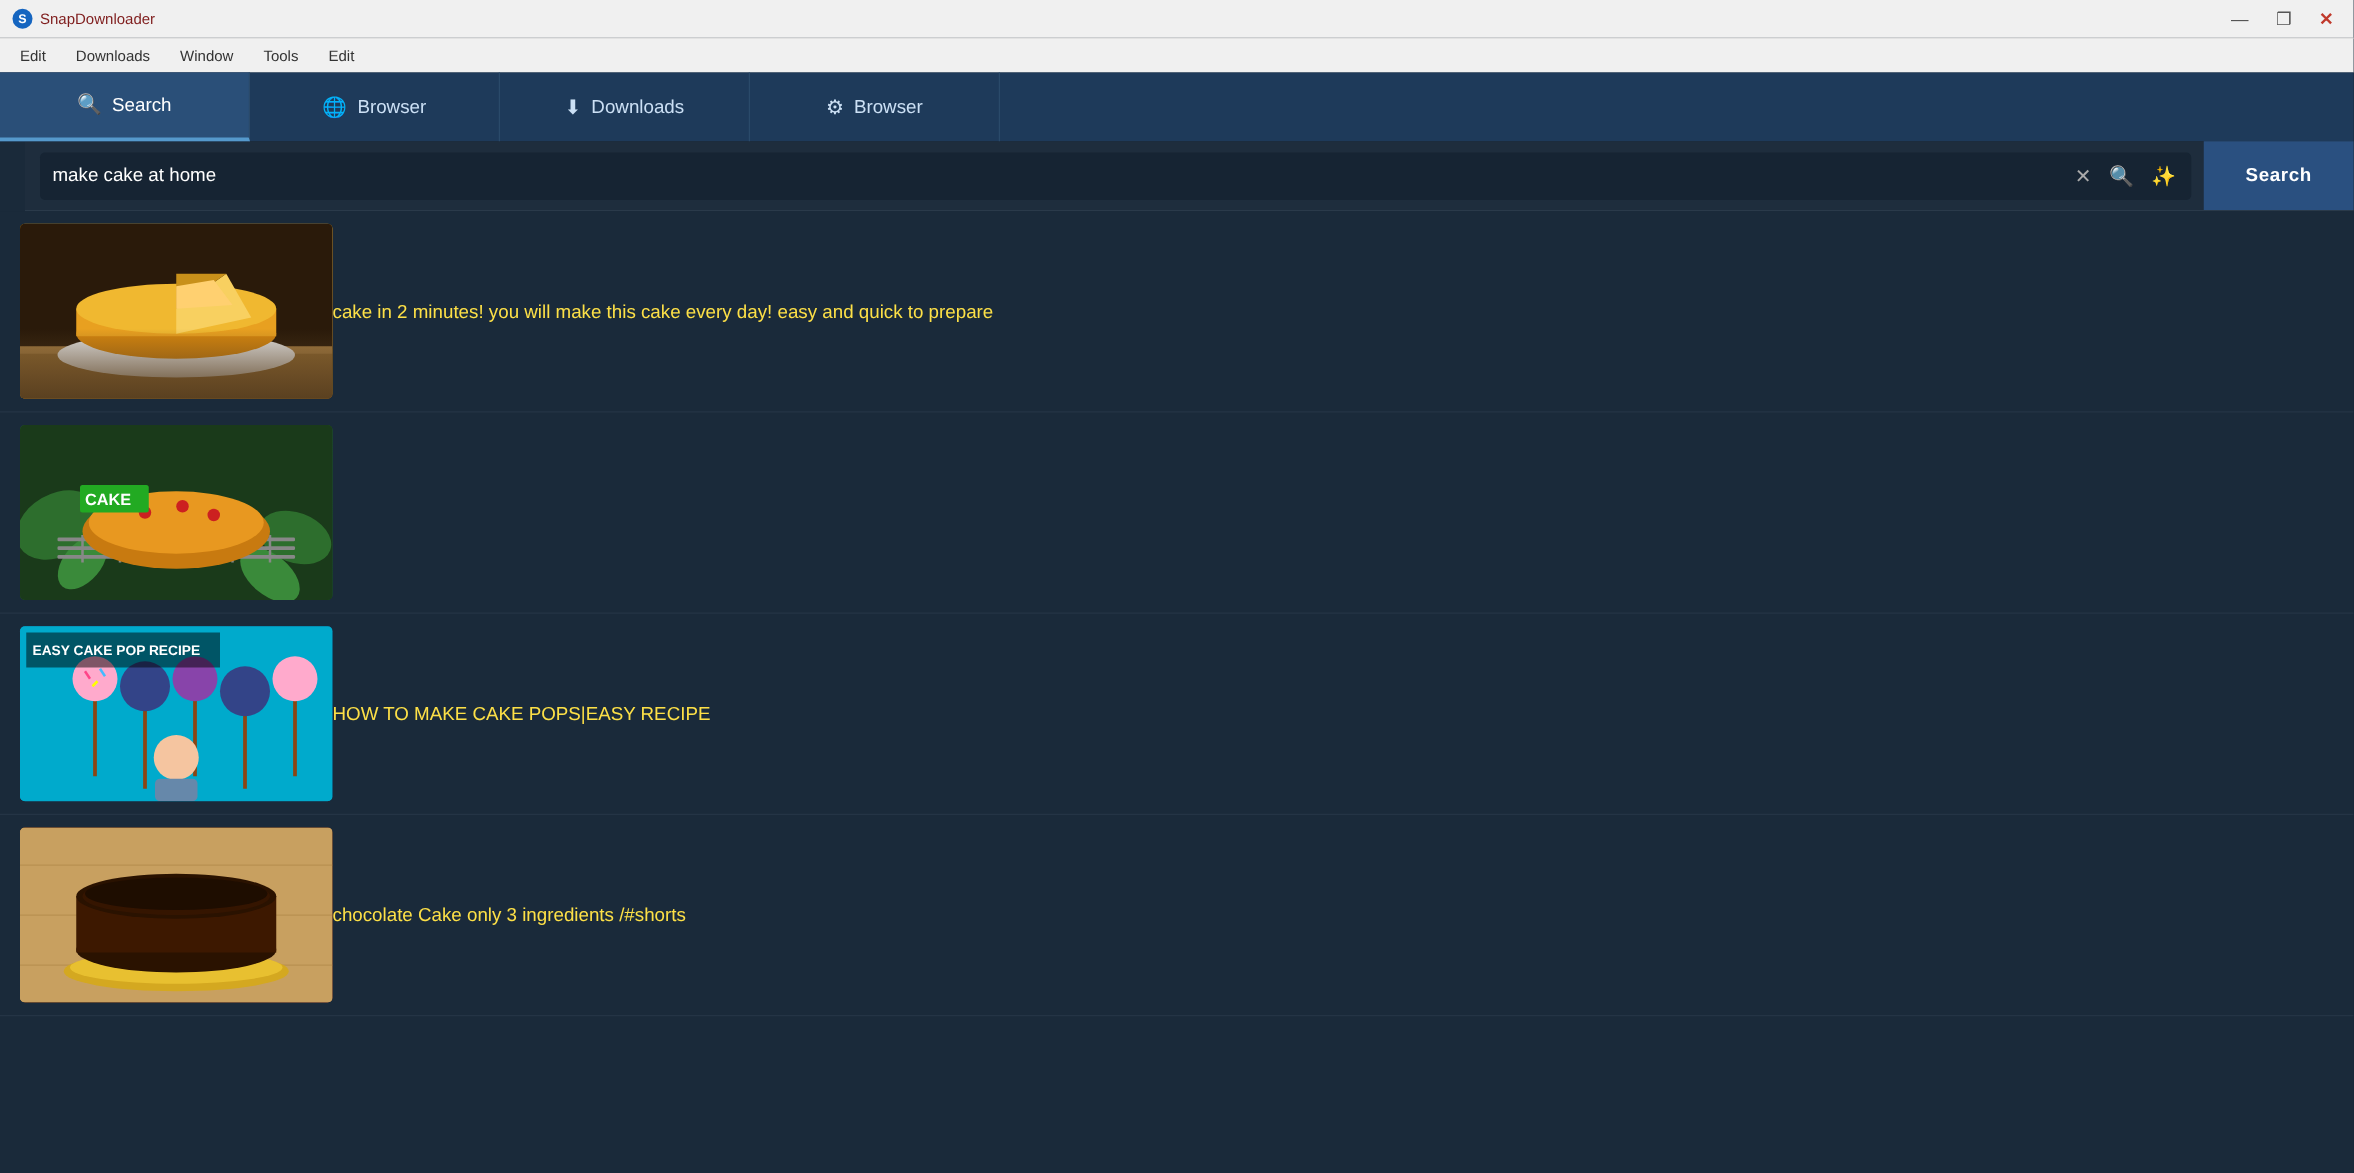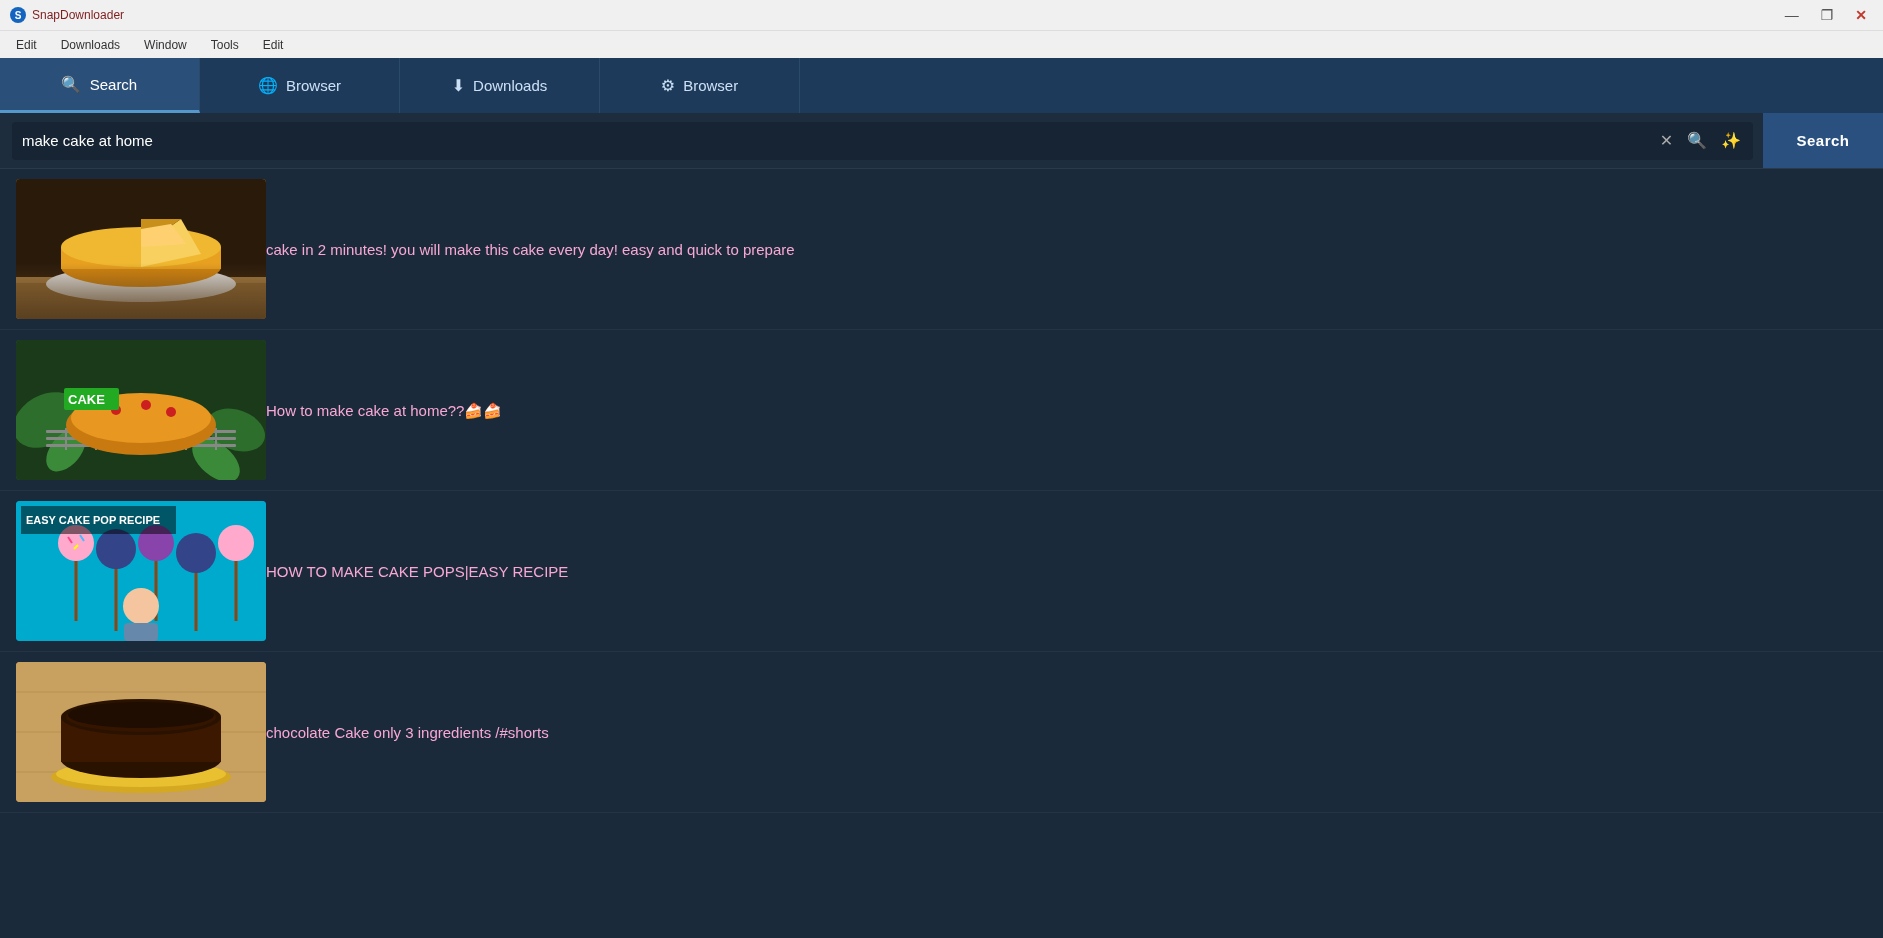--- a/index.html
+++ b/index.html
@@ -103,20 +103,21 @@
     }
 
     
     .search-bar {
       height: 56px;
       background: #1e2d3d;
       display: flex;
       align-items: center;
       padding: 0 0 0 12px;
       border-bottom: 1px solid #2a3a4a;
+      margin-left: 20px;
     }
     .search-input-wrapper {
       flex: 1;
       display: flex;
       align-items: center;
       background: #162433;
       border-radius: 4px;
       padding: 0 10px;
       height: 38px;
       margin-right: 10px;
@@ -179,21 +180,21 @@
       display: flex;
       align-items: center;
       justify-content: center;
       font-size: 13px;
       color: #fff;
       position: relative;
       text-decoration: underline;
     }
     .result-title {
       font-size: 15px;
-      color: #f9a8d4;
+      color: #fde047;
       line-height: 1.4;
       flex: 1;
     }
 
     
     .thumb-1 {
       background: linear-gradient(135deg, #c8860a 0%, #e8a020 40%, #b07010 100%);
       position: relative;
     }
     .thumb-1::before {
@@ -322,21 +323,20 @@
         <ellipse cx="125" cy="78" rx="70" ry="25" fill="#e89820"></ellipse>
 
         <circle cx="100" cy="70" r="5" fill="#cc2020"></circle>
         <circle cx="130" cy="65" r="5" fill="#cc2020"></circle>
         <circle cx="155" cy="72" r="5" fill="#cc2020"></circle>
 
         <rect x="48" y="48" width="55" height="22" fill="#22aa22" rx="2"></rect>
         <text x="52" y="64" font-size="13" font-weight="bold" fill="#fff" font-family="Arial">CAKE</text>
       </svg>
     </div>
-    <div class="result-title">How to make cake at home??🍰🍰</div>
   </div>
 
   <div class="result-item">
     <div class="result-thumb thumb-3">
       <svg width="250" height="140" viewBox="0 0 250 140" xmlns="http://www.w3.org/2000/svg">
         <rect width="250" height="140" fill="#00aacc"></rect>
 
         <line x1="60" y1="120" x2="60" y2="50" stroke="#8B4513" stroke-width="3"></line>
         <line x1="100" y1="130" x2="100" y2="55" stroke="#8B4513" stroke-width="3"></line>
         <line x1="140" y1="120" x2="140" y2="50" stroke="#8B4513" stroke-width="3"></line>

